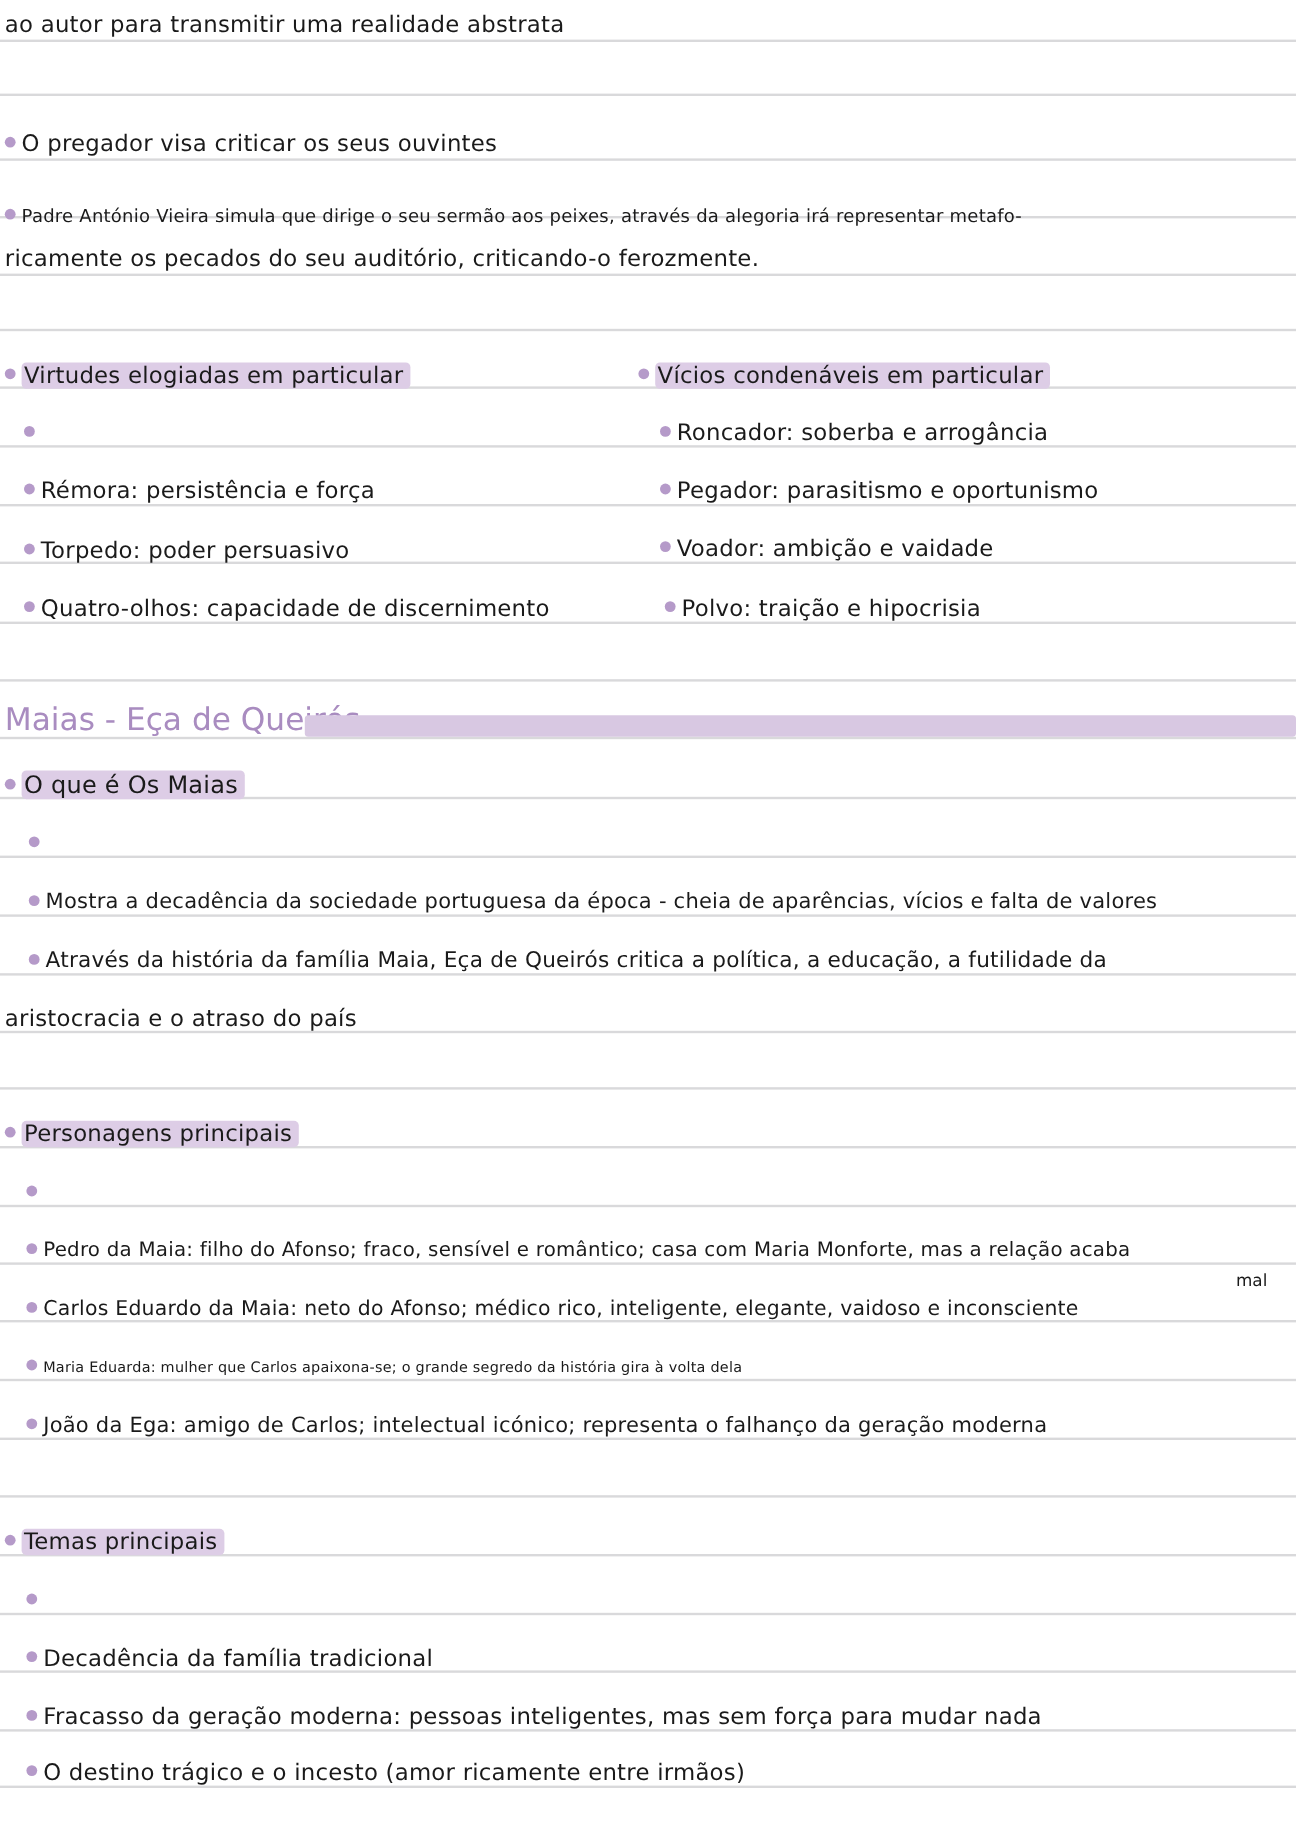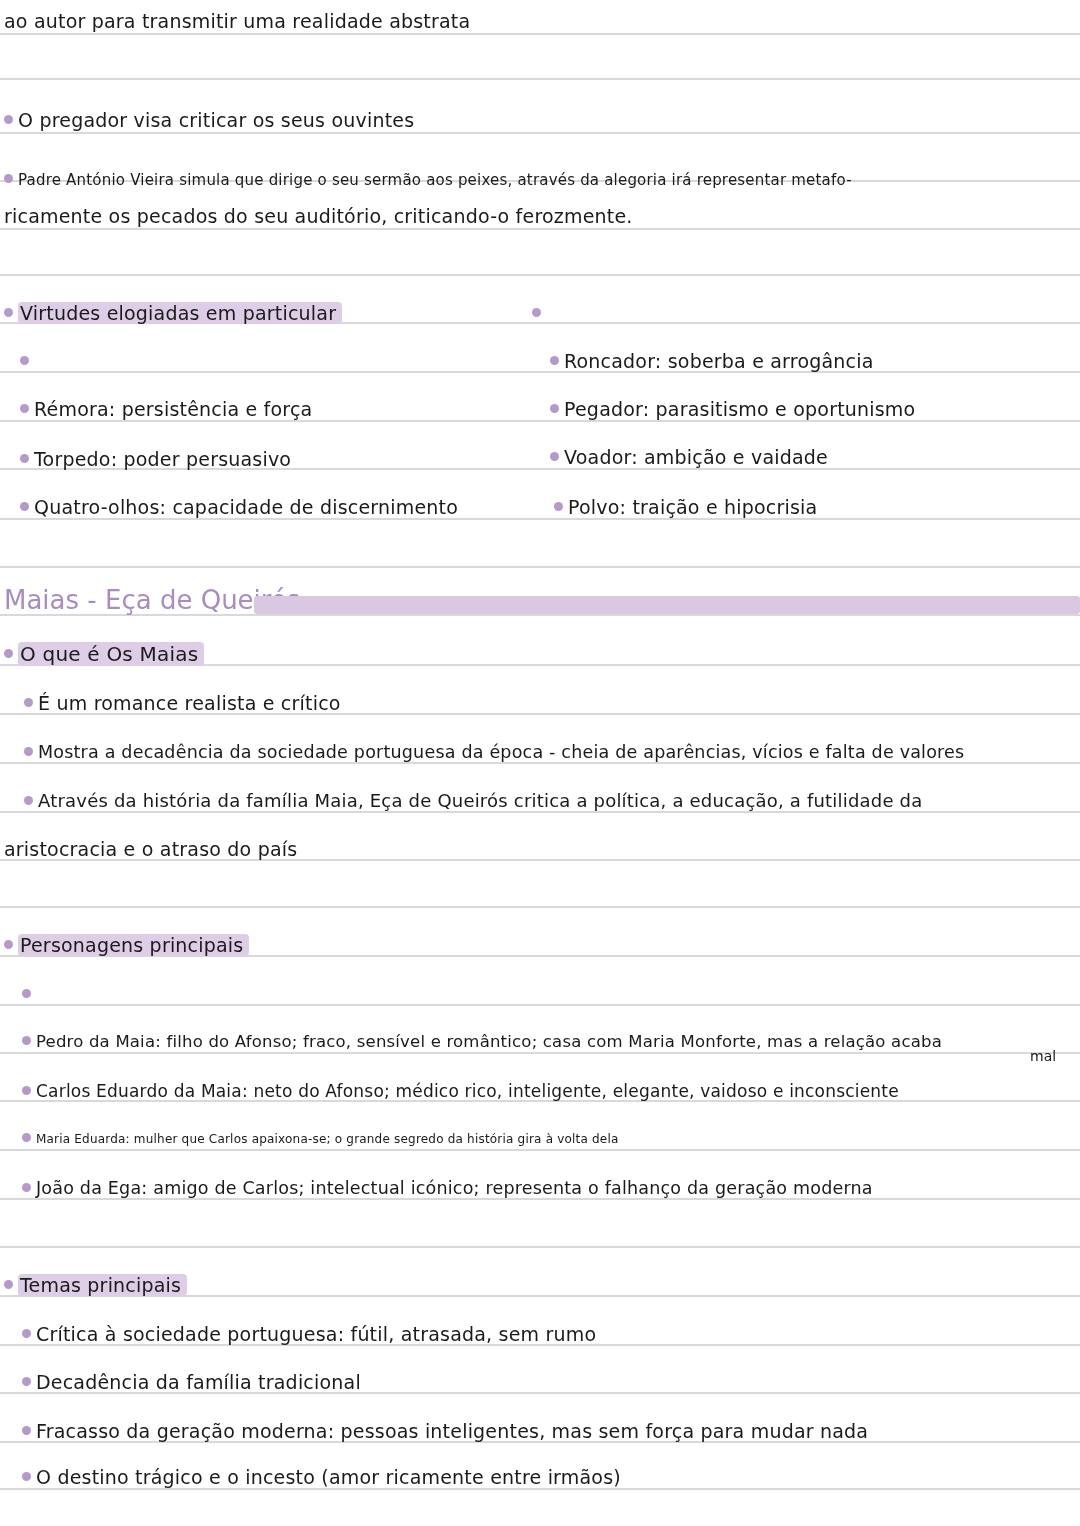--- a/index.html
+++ b/index.html
@@ -15,21 +15,21 @@
     display:inline-block; width:9px; height:9px; border-radius:50%; background:#b59ac9;
     margin-right:5px; vertical-align:middle; position:relative; top:-2px;
   }
   .hl { background:#ddcde6; border-radius:4px; padding:0 6px 0 2px; }
   .title {
     position:absolute; left:4px; top:584px; font-size:26px; line-height:32px; color:#a98cc0; white-space:nowrap;
   }
   .title-bar {
     position:absolute; left:254px; top:596px; width:826px; height:18px; background:#d8c8e2; border-radius:3px;
   }
-  .small-note { position:absolute; font-size:14px; line-height:14px; }
+  .small-note { position:absolute; font-size:14px; line-height:14px;margin-top:12px; }
 </style>
 </head>
 <body>
 
 <div class="rule" style="top:33px"></div>
 <div class="rule" style="top:78px"></div>
 <div class="rule" style="top:132px"></div>
 <div class="rule" style="top:180px"></div>
 <div class="rule" style="top:228px"></div>
 <div class="rule" style="top:274px"></div>
@@ -79,21 +79,21 @@
   <span class="dot"></span><span>Rémora: persistência e força</span>
 </div>
 <div class="line" style="left:20px; top:447px">
   <span class="dot"></span><span>Torpedo: poder persuasivo</span>
 </div>
 <div class="line" style="left:20px; top:495px">
   <span class="dot"></span><span>Quatro-olhos: capacidade de discernimento</span>
 </div>
 
 <div class="line" style="left:532px; top:301px">
-  <span class="dot"></span>
+  <span class="dot"></span><span class="hl">Vícios condenáveis em particular</span>
 </div>
 <div class="line" style="left:550px; top:349px">
   <span class="dot"></span><span>Roncador: soberba e arrogância</span>
 </div>
 <div class="line" style="left:550px; top:397px">
   <span class="dot"></span><span>Pegador: parasitismo e oportunismo</span>
 </div>
 <div class="line" style="left:550px; top:445px">
   <span class="dot"></span><span>Voador: ambição e vaidade</span>
 </div>
@@ -101,21 +101,21 @@
   <span class="dot"></span><span>Polvo: traição e hipocrisia</span>
 </div>
 
 <div class="title">Maias - Eça de Queirós</div>
 <div class="title-bar"></div>
 
 <div class="line" style="left:4px; top:642px; font-size:20px">
   <span class="dot"></span><span class="hl">O que é Os Maias</span>
 </div>
 <div class="line" style="left:24px; top:691px">
-  <span class="dot"></span><span>É um romance realista e crítico</span>
+  <span class="dot"></span>
 </div>
 <div class="line" style="left:24px; top:740px; font-size:17.5px">
   <span class="dot"></span><span>Mostra a decadência da sociedade portuguesa da época - cheia de aparências, vícios e falta de valores</span>
 </div>
 <div class="line" style="left:24px; top:789px; font-size:18px">
   <span class="dot"></span><span>Através da história da família Maia, Eça de Queirós critica a política, a educação, a futilidade da</span>
 </div>
 <div class="line" style="left:4px; top:837px">aristocracia e o atraso do país</div>
 
 <div class="line" style="left:4px; top:933px">
@@ -135,21 +135,21 @@
   <span class="dot"></span><span>Maria Eduarda: mulher que Carlos apaixona-se; o grande segredo da história gira à volta dela</span>
 </div>
 <div class="line" style="left:22px; top:1176px; font-size:17.5px">
   <span class="dot"></span><span>João da Ega: amigo de Carlos; intelectual icónico; representa o falhanço da geração moderna</span>
 </div>
 
 <div class="line" style="left:4px; top:1273px">
   <span class="dot"></span><span class="hl">Temas principais</span>
 </div>
 <div class="line" style="left:22px; top:1322px">
-  <span class="dot"></span><span>Crítica à sociedade portuguesa: fútil, atrasada, sem rumo</span>
+  <span class="dot"></span>
 </div>
 <div class="line" style="left:22px; top:1370px">
   <span class="dot"></span><span>Decadência da família tradicional</span>
 </div>
 <div class="line" style="left:22px; top:1419px">
   <span class="dot"></span><span>Fracasso da geração moderna: pessoas inteligentes, mas sem força para mudar nada</span>
 </div>
 <div class="line" style="left:22px; top:1465px">
   <span class="dot"></span><span>O destino trágico e o incesto (amor ricamente entre irmãos)</span>
 </div>

